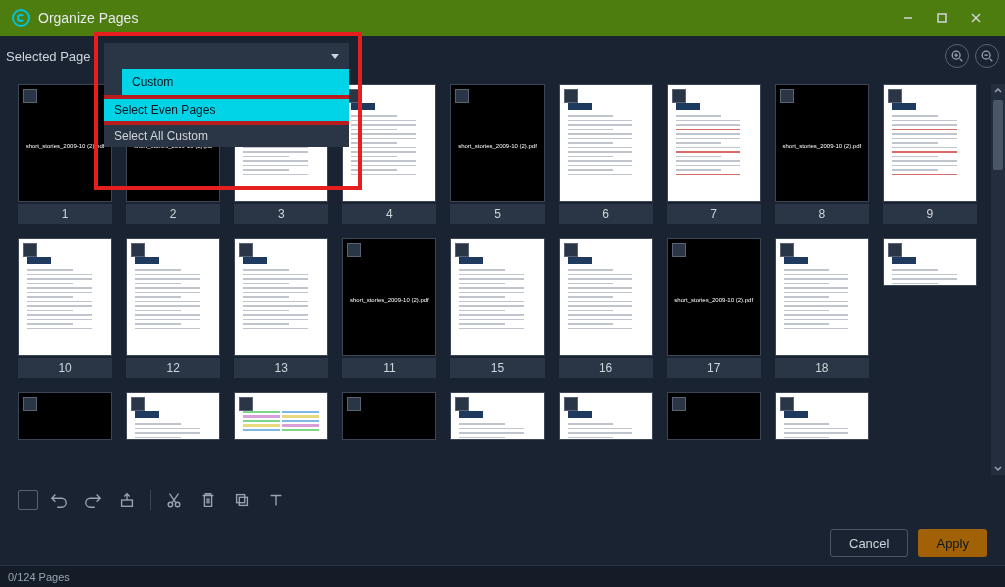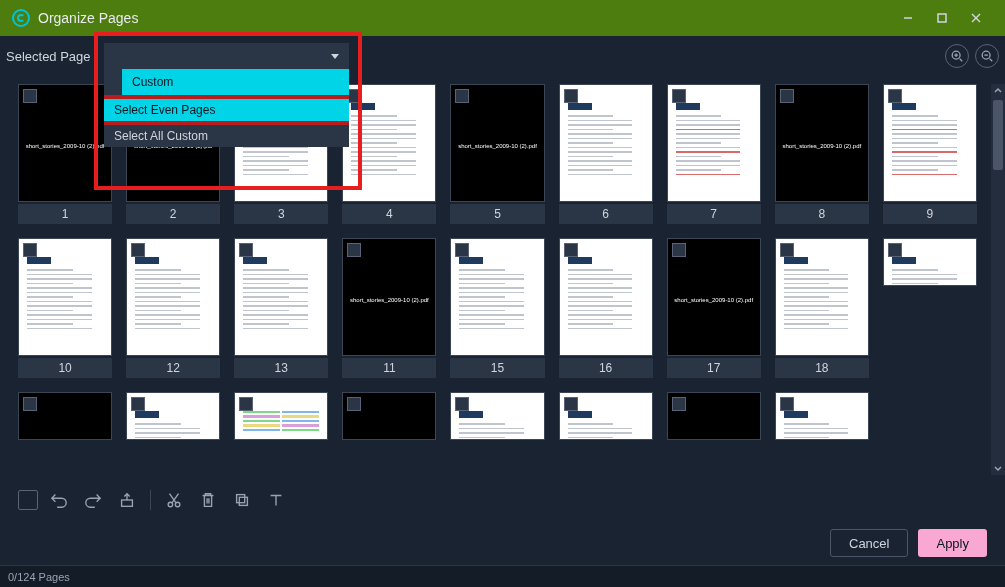--- a/index.html
+++ b/index.html
@@ -218,21 +218,21 @@
     display: flex; gap: 10px;
   }
   .btn {
     height: 28px;
     padding: 0 18px;
     border-radius: 3px;
     font-size: 13px;
     display: flex; align-items: center; justify-content: center; text-align: center;
   }
   .btn.cancel { background: transparent; border: 1px solid #4a5568; color: #d0d5dd; }
-  .btn.apply { background: #f9a8d4; color: #0a1622; font-weight: 500; }
+  .btn.apply { background: #a16207; color: #0a1622; font-weight: 500; }
 
   
   .statusbar {
     position: absolute;
     left: 0; right: 0; bottom: 0;
     height: 22px;
     background: #141c28;
     display: flex; align-items: center;
     padding: 4px 8px;
     font-size: 11px;

